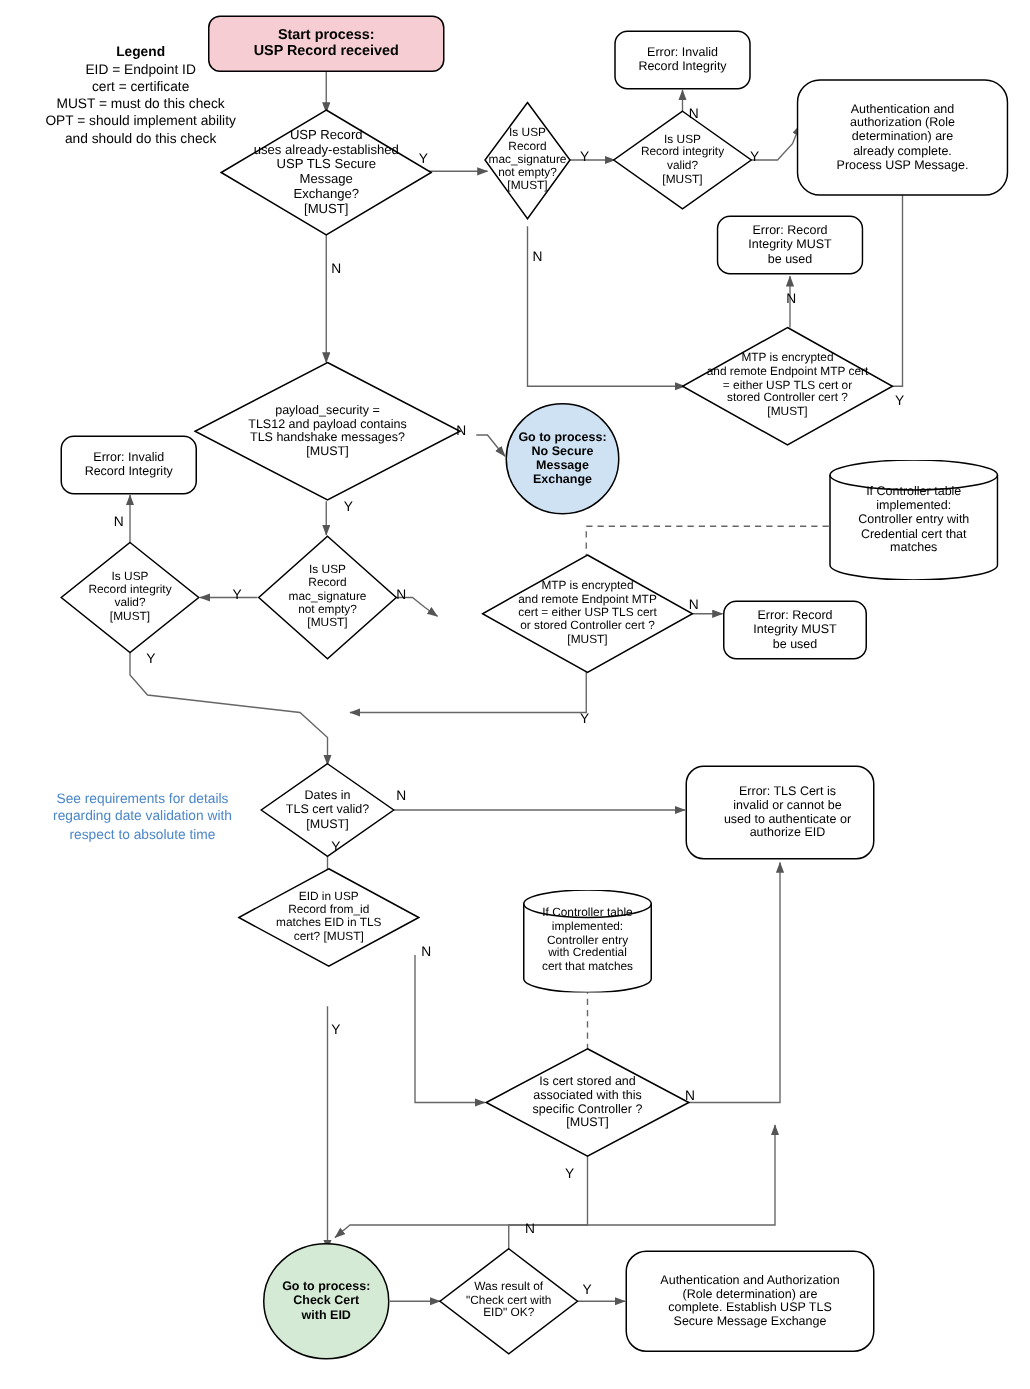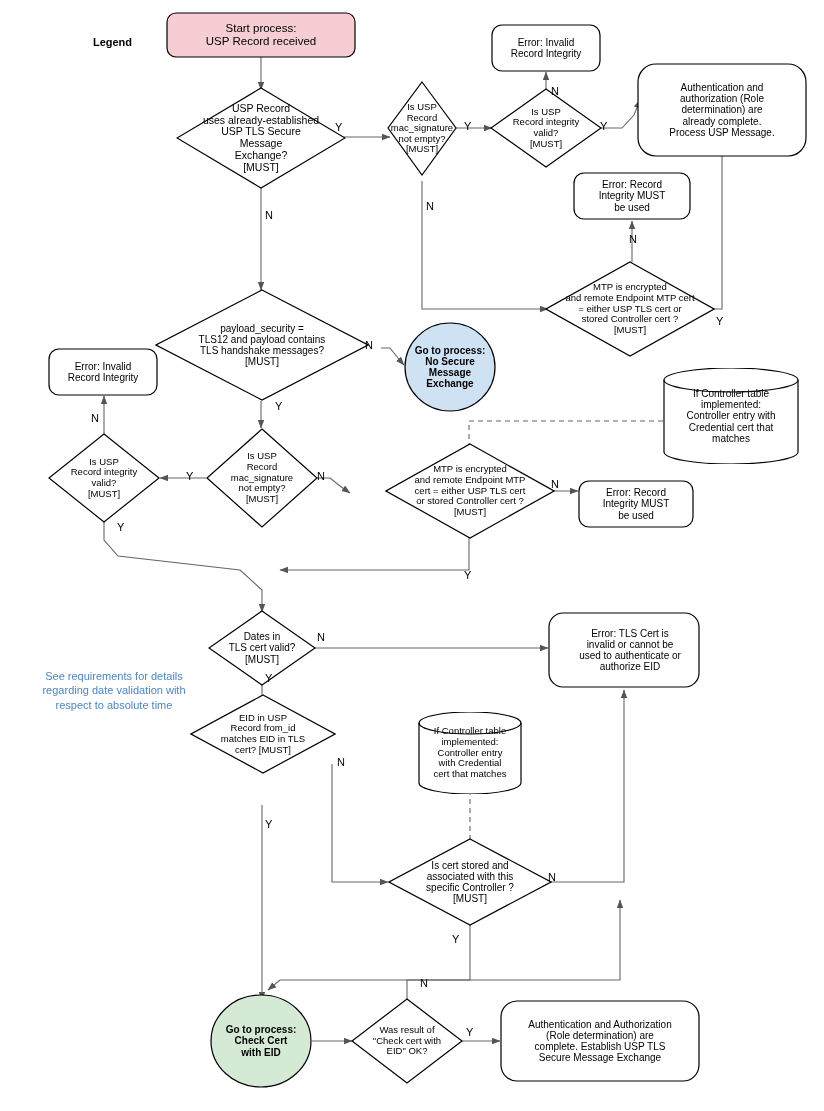--- a/index.html
+++ b/index.html
@@ -80,29 +80,34 @@
     <path d="M407,1000 L407,980 L620,980 L620,900"></path>
   </g>
   <g fill="none" stroke="#666" stroke-width="1.1" stroke-dasharray="5,4">
     <path d="M663,421 L469,421 L469,448"></path>
     <path d="M470,790 L470,848"></path>
   </g>
 </svg>
 
 <div class="legend" style="left:30px;top:36px;width:165px;">
   <div style="font-weight:bold;">Legend</div>
-</div>
-
-<div class="note" style="left:34px;top:669px;width:160px;">See requirements for details regarding date validation with respect to absolute time</div>
+  <div class="txt" style="white-space:pre-line;">EID = Endpoint ID
+cert = certificate
+MUST = must do this check
+OPT = should implement ability
+and should do this check</div>
+</div>
+
+<div class="note" style="left:34px;top:632px;width:160px;">See requirements for details regarding date validation with respect to absolute time</div>
 
 <div class="node" style="left:166px;top:12px;width:190px;height:46px;">
   <svg width="190" height="46" style="left:0;top:0;">
       <rect x="1" y="1" width="188" height="44" rx="9" ry="9" fill="#f5cdd2" stroke="#000" stroke-width="1.2"></rect>
     </svg>
-  <div class="txt" style="position:relative;font-size:11.5px;font-weight:normal;">Start process:
+  <div class="txt" style="position:relative;font-size:11.5px;font-weight:bold;">Start process:
 USP Record received</div>
 </div>
 
 <div class="node" style="left:176px;top:87px;width:170px;height:102px;">
   <svg width="170" height="102" style="left:0;top:0;">
       <polygon points="85,1 169,51 85,101 1,51" fill="#fff" stroke="#000" stroke-width="1.2"></polygon>
     </svg>
   <div class="txt" style="position:relative;font-size:10.5px;">USP Record
 uses already-established
 USP TLS Secure

